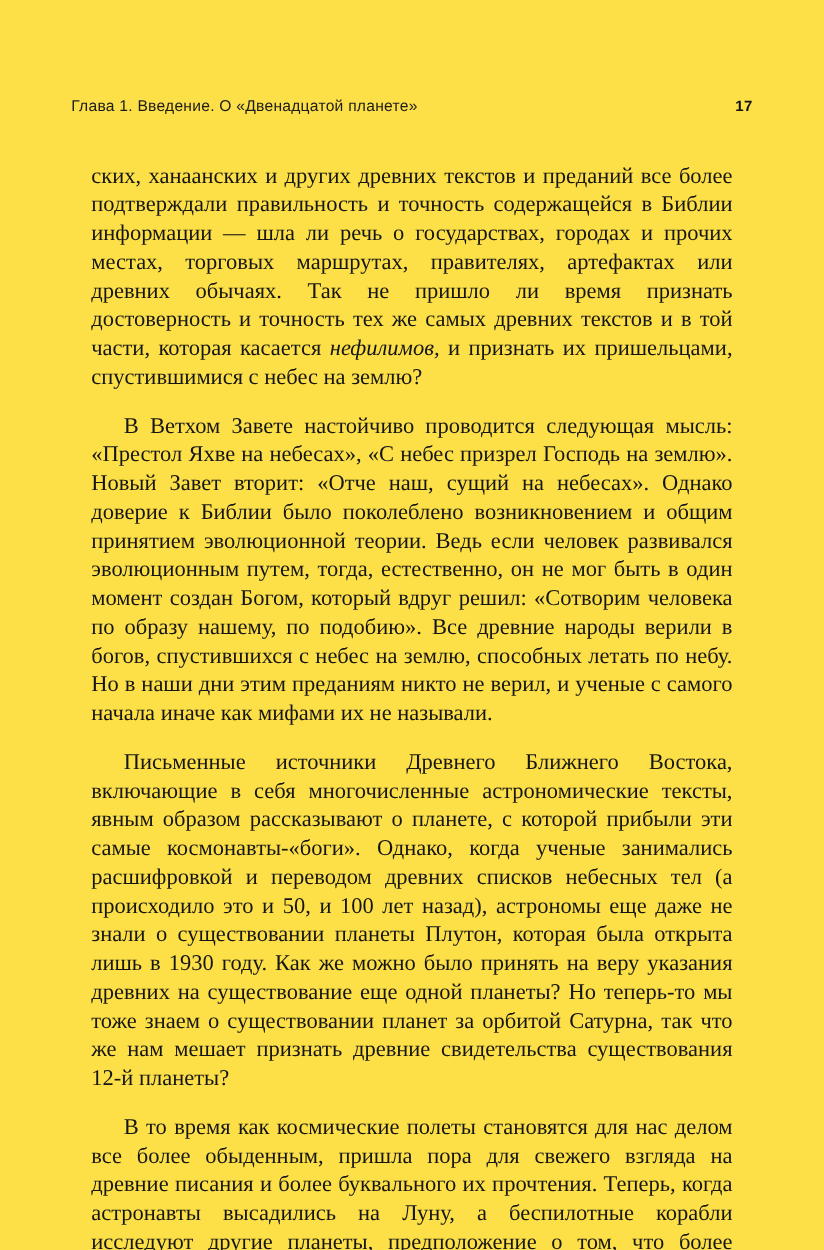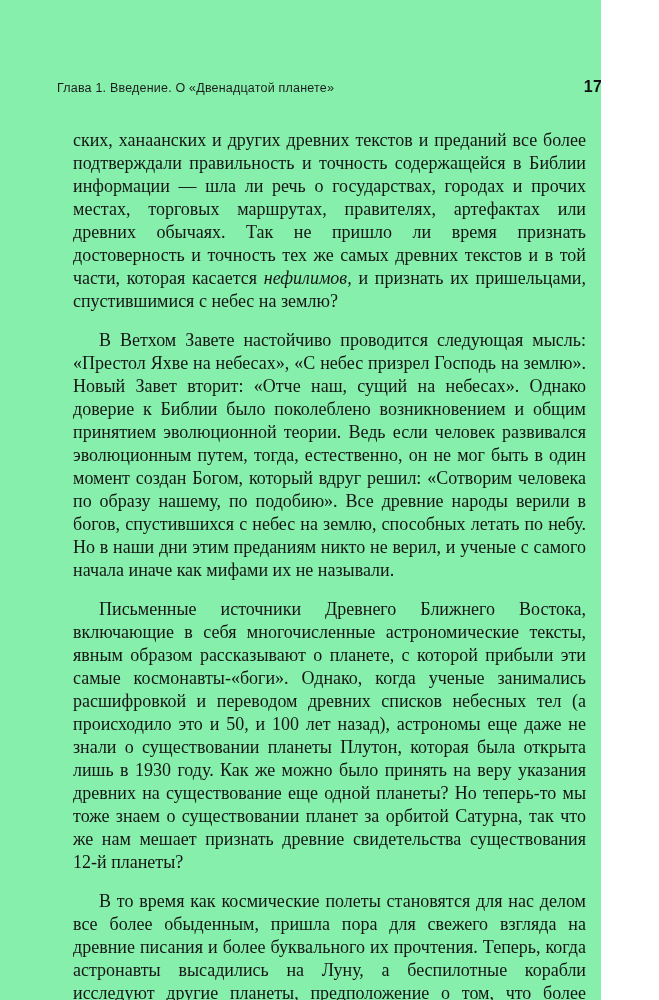--- a/index.html
+++ b/index.html
@@ -2,44 +2,44 @@
 <html lang="ru"><head>
   <meta charset="utf-8">
   <style>
     html, body {
       margin: 0;
       padding: 0;
       background: #ffffff;
     }
     .page {
       position: relative;
-      width: 601px;
+      width: 659px;
       height: 1000px;
-      background: #86efac;
+      background: #fde047;
       overflow: hidden;
     }
     .running-header {
       position: absolute;
       top: 78px;
       left: 57px;
       width: 545px;
       display: flex;
       justify-content: space-between;
       align-items: baseline;
       font-family: "Liberation Sans", sans-serif;
       font-size: 12.5px;
       letter-spacing: 0.2px;
       color: #1c1c1c;
     }
     .running-title {
       font-weight: 400;
     }
     .page-number {
       font-weight: 700;
-      font-size: 16px;
+      font-size: 12px;
       color: #111111;
     }
     .body-text {
       position: absolute;
       top: 113px;
       left: 57px;
       width: 545px;
       font-family: "Liberation Serif", serif;
       font-size: 18px;
       line-height: 23px;

